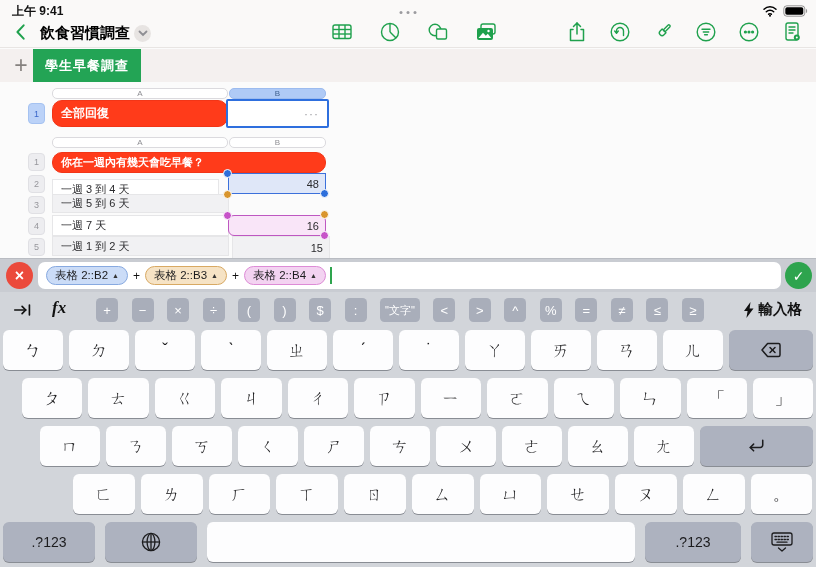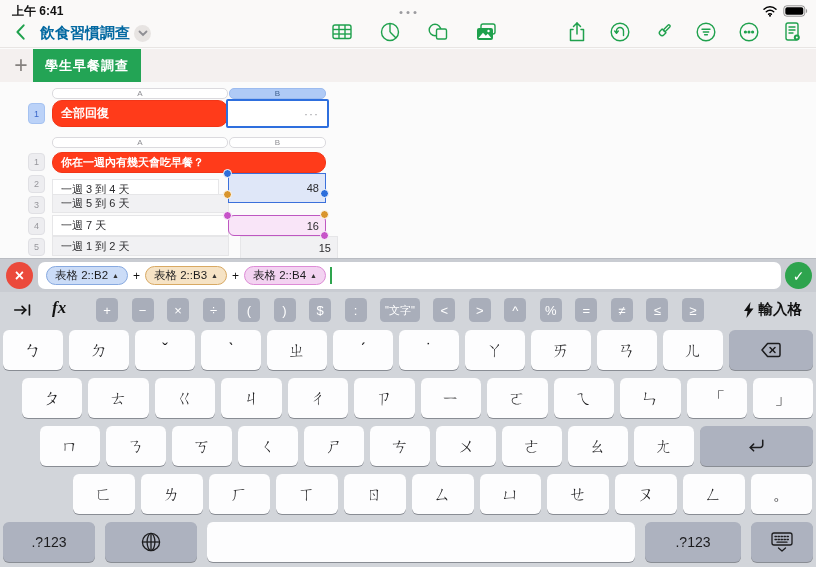--- a/index.html
+++ b/index.html
@@ -7,21 +7,21 @@
   body { font-family:"Liberation Sans","DejaVu Sans",sans-serif; }
   .screen { position:relative; width:816px; height:567px; background:#FBFBFB; overflow:hidden; margin:0 auto; }
 
   
   .topchrome { position:absolute; top:0; left:0; width:816px; height:48px; background:#FAF9F8; border-bottom:1px solid #E8E5E3; }
   .time { position:absolute; left:12px; top:3px; font-size:12px; font-weight:700; color:#111; }
   .mt-dots { position:absolute; left:50%; top:11px; transform:translateX(-50%); display:flex; gap:4px; }
   .mt-dots i { width:3px; height:3px; border-radius:50%; background:#9B9B9F; }
   .status-right { position:absolute; right:8px; top:5px; display:flex; align-items:center; gap:5px; }
   .backbtn { position:absolute; left:12px; top:22px; width:20px; height:20px; }
-  .doctitle { position:absolute; left:40px; top:24px; font-size:15px; font-weight:700; color:#0369a1; }
+  .doctitle { position:absolute; left:40px; top:24px; font-size:15px; font-weight:700; color:#000000; }
   .dd-circle { position:absolute; left:134px; top:25px; width:17px; height:17px; border-radius:50%; background:#E7E4E2; display:flex; align-items:center; justify-content:center; }
   .cicons { position:absolute; left:330px; top:20px; display:flex; gap:24px; }
   .ricons { position:absolute; right:12px; top:20px; display:flex; gap:19px; }
   .icon24 { width:24px; height:24px; display:block; }
 
   
   .tabbar { position:absolute; top:49px; left:0; width:816px; height:33px; background:#F4F0EF; }
   .addtab { position:absolute; left:10px; top:50px; width:22px; height:30px; font-size:23px; font-weight:300; color:#85817E; text-align:center; line-height:30px; }
   .sheettab { position:absolute; left:33px; top:49px; width:108px; height:33px; background:#23A455; color:#fff; font-size:13px; font-weight:700; display:flex; align-items:center; justify-content:center; letter-spacing:1px; }
 
@@ -72,21 +72,21 @@
   .key.gray { background:#ADB2BF; }
   .key.small { font-size:14px; }
   svg { display:block; }
 </style>
 </head>
 <body>
 
 <div class="screen">
 
   <div class="topchrome">
-    <span class="time">上午 6:41</span>
+    <span class="time">上午 9:41</span>
     <span class="mt-dots">
         <i></i>
         <i></i>
         <i></i>
       </span>
     <span class="status-right">
       <svg class="wifi" width="16" height="12" viewBox="0 0 16 12" fill="none" stroke="#000" stroke-width="1.5" stroke-linecap="round">
         <path d="M2 4.2 a8.6 8.6 0 0 1 12 0"></path>
           <path d="M4.3 6.8 a5.3 5.3 0 0 1 7.4 0"></path>
           <path d="M6.6 9.2 a2.3 2.3 0 0 1 2.8 0"></path>
@@ -198,23 +198,23 @@
   <div class="badge" style="top:217px; height:18px;">4</div>
   <div class="badge" style="top:238px; height:18px;">5</div>
 
   <div class="cell red" style="left:52px; top:152px; width:274px; height:21px;">你在一週內有幾天會吃早餐？</div>
 
   <div class="cell lbl" style="left:52px; top:179px; width:167px; height:21px;">一週 3 到 4 天</div>
   <div class="cell lbl banded" style="left:52px; top:194px; width:177px; height:19px;">一週 5 到 6 天</div>
   <div class="cell lbl" style="left:52px; top:215px; width:177px; height:21px;">一週 7 天</div>
   <div class="cell lbl banded" style="left:52px; top:236px; width:177px; height:20px;">一週 1 到 2 天</div>
 
-  <div class="cell val ref-blue" style="left:228px; top:173px; width:98px; height:30px;">48</div>
+  <div class="cell val ref-blue" style="left:228px; top:173px; width:98px; height:21px;">48</div>
   <div class="cell val ref-purple" style="left:228px; top:215px; width:98px; height:21px;border-radius:6px;">16</div>
-  <div class="cell val banded" style="left:240px; top:236px; width:98px; height:24px;">15</div>
+  <div class="cell val banded" style="left:232px; top:236px; width:98px; height:24px;">15</div>
 
   <div class="handle h-blue" style="left:223px; top:169px;"></div>
   <div class="handle h-blue" style="left:320px; top:189px;"></div>
   <div class="handle h-orange" style="left:223px; top:190px;"></div>
   <div class="handle h-orange" style="left:320px; top:210px;"></div>
   <div class="handle h-purple" style="left:223px; top:211px;"></div>
   <div class="handle h-purple" style="left:320px; top:231px;"></div>
 
   <div class="fbar"></div>
   <div class="xbtn">

